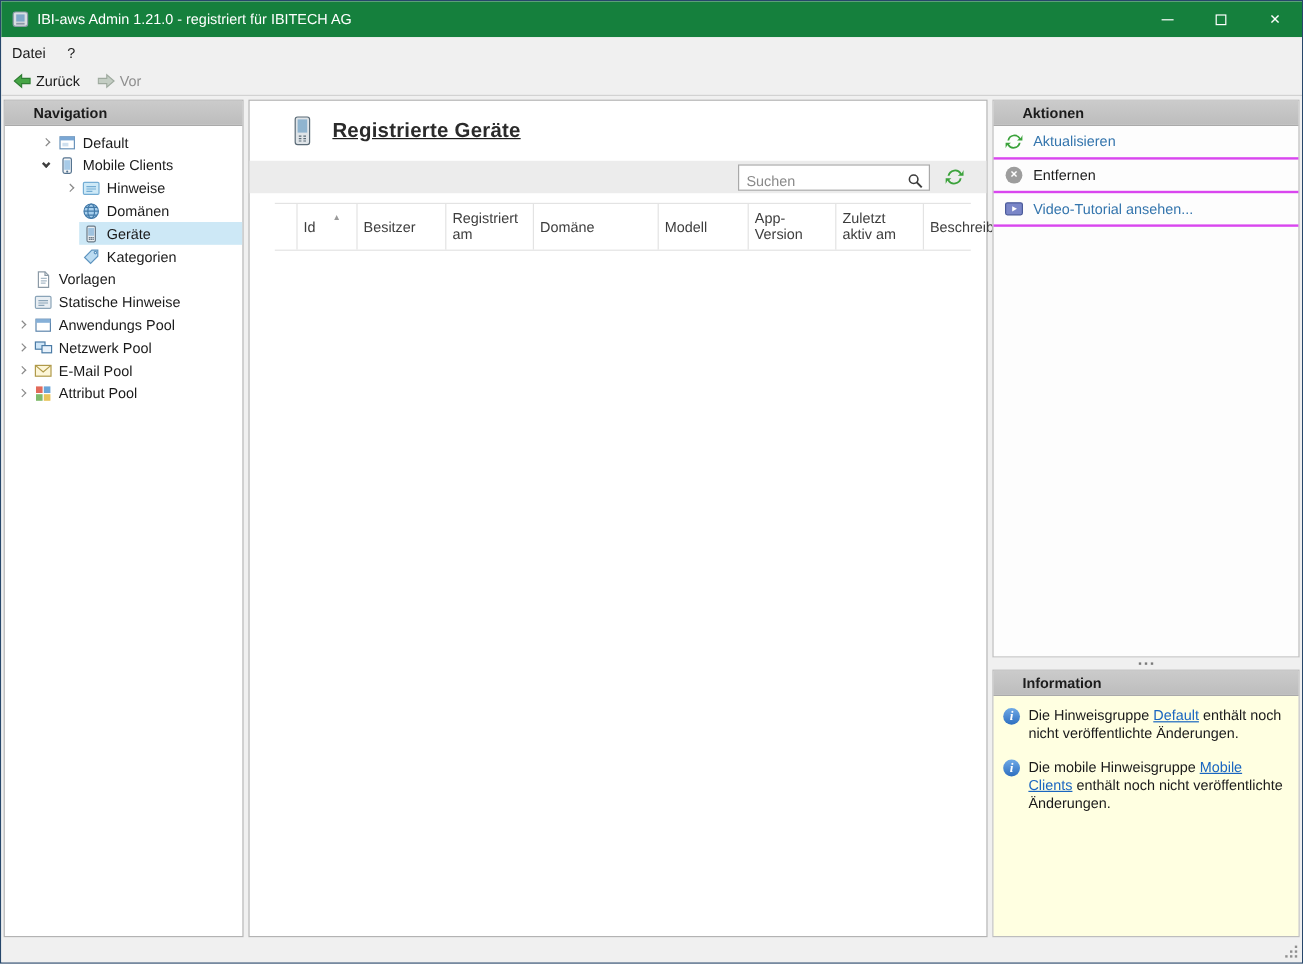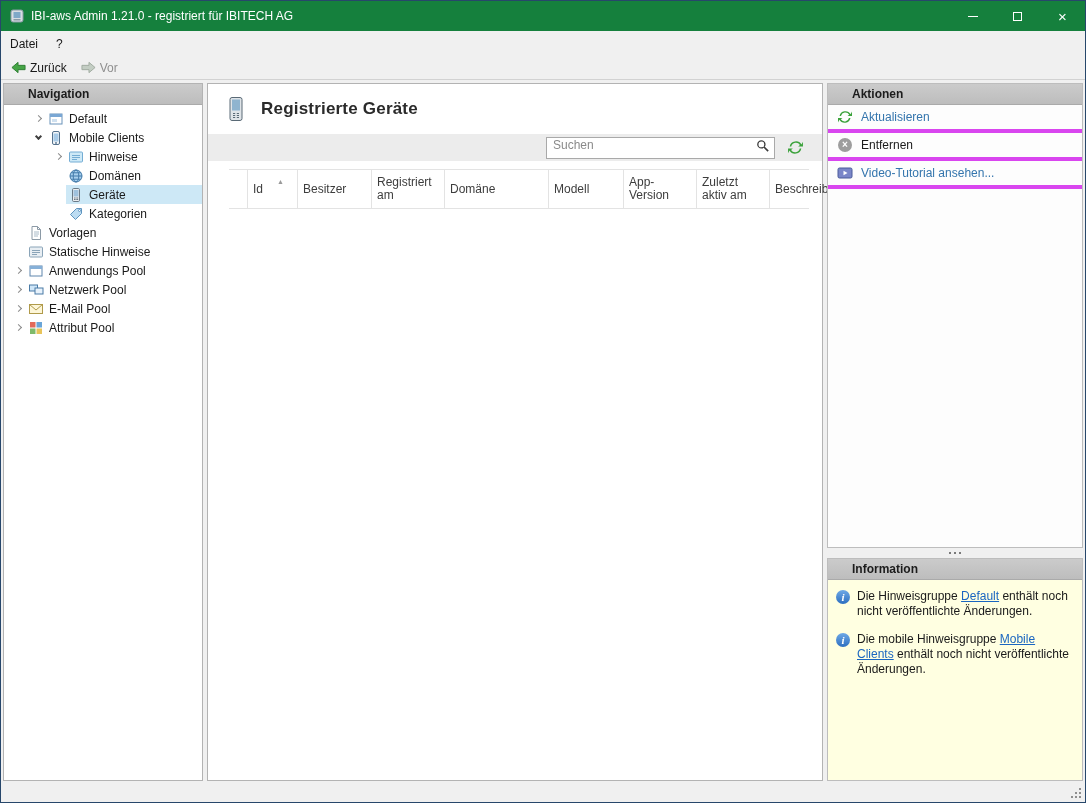--- a/index.html
+++ b/index.html
@@ -53,28 +53,28 @@
     transform:rotate(-45deg); }
   .chev.open i { border-color:#3f3f3f; border-width:0 2px 2px 0; transform:rotate(45deg); margin-top:-2px; }
   .node { flex:1; height:100%; display:flex; align-items:center; gap:5px; padding-left:2px; }
   .tree-row.selected .node { background:#cde8f6; }
   .ticon { width:16px; height:16px; flex:0 0 16px; }
   .ticon svg { width:16px; height:16px; }
 
   
   .main-panel { flex:1; margin:0 4px; background:#fff; border:1px solid #b3b3b3;
     display:flex; flex-direction:column; min-width:0; }
-  .main-hdr { height:50px; flex:0 0 50px; display:flex; align-items:center; gap:13px; padding-left:16px; }
+  .main-hdr { height:50px; flex:0 0 50px; display:flex; align-items:center; gap:13px; padding-left:32px;text-decoration:underline; }
   .main-hdr .hicon { width:24px; height:26px; }
   .main-hdr .hicon svg { width:24px; height:26px; }
   .page-title { font-size:17px; font-weight:bold; color:#2b2b2b; letter-spacing:0.2px; }
   .search-row { height:27px; flex:0 0 27px; background:#ececec; display:flex; align-items:center;
     justify-content:flex-end; gap:12px; padding-right:18px; }
-  .search-box { width:229px; height:22px; background:#fff; border:1px solid #a9a9a9;
-    display:flex; align-items:flex-start; }
+  .search-box { width:160px; height:22px; background:#fff; border:1px solid #a9a9a9;
+    display:flex; align-items:flex-end; }
   .search-box input { flex:1; min-width:0; border:none; outline:none; background:transparent;
     font-family:"Liberation Sans", sans-serif; font-size:12px; padding:0 6px; color:#1a1a1a; }
   .search-box input::placeholder { color:#8a8a8a; opacity:1; }
   .mag { width:15px; height:15px; margin-right:4px; }
   .mag svg { width:15px; height:15px; }
   .refresh-btn { width:17px; height:17px; }
   .refresh-btn svg { width:17px; height:17px; }
 
   .grid { margin:8px 13px 0 21px; }
   .thead { display:flex; border-top:1px solid #e3e3e3; border-bottom:1px solid #e3e3e3; }
@@ -85,21 +85,21 @@
   .c0{width:18px;flex:0 0 18px;} .c1{width:50px;flex:0 0 50px;} .c2{width:74px;flex:0 0 74px;}
   .c3{width:73px;flex:0 0 73px;} .c4{width:74px;flex:0 0 74px;} .c5{width:75px;flex:0 0 75px;margin-left:30px;}
   .c6{width:73px;flex:0 0 73px;} .c7{width:73px;flex:0 0 73px;} .c8{width:72px;flex:0 0 72px;}
   .sort-arrow { font-size:7px; color:#9a9a9a; margin-left:14px; align-self:flex-start; margin-top:3px; }
   .tbody { flex:1; }
 
   
   .right-panel { width:256px; flex:0 0 256px; display:flex; flex-direction:column; min-height:0; }
   .actions-sec { flex:1; border:1px solid #bdbdbd; background:#fdfdfd; display:flex; flex-direction:column; min-height:0; }
   .action-item { height:28px; flex:0 0 28px; display:flex; align-items:center; gap:8px;
-    padding:0 9px; border-bottom:4px solid #d946ef; }
+    padding:0 9px; border-bottom:2px solid #d946ef; }
   .action-item .aicon { width:16px; height:16px; flex:0 0 16px; }
   .action-item .aicon svg { width:16px; height:16px; }
   .action-link { color:#3475ad; }
   .remove-circle { width:14px; height:14px; margin:1px; border-radius:50%; background:#9d9d9d;
     color:#fff; font-size:10px; font-weight:bold; line-height:14px; text-align:center; display:block; }
   .splitter { height:10px; flex:0 0 10px; background:#f0f0f0; display:flex; align-items:center; justify-content:center; }
   .splitter .dots { width:2px; height:2px; background:#7a7a7a;
     box-shadow:5px 0 0 #7a7a7a, 10px 0 0 #7a7a7a; margin-right:10px; }
   .info-sec { height:223px; flex:0 0 223px; border:1px solid #bdbdbd; display:flex; flex-direction:column; }
   .info-body { flex:1; background:#ffffe1; padding:9px 8px; overflow:hidden; }

